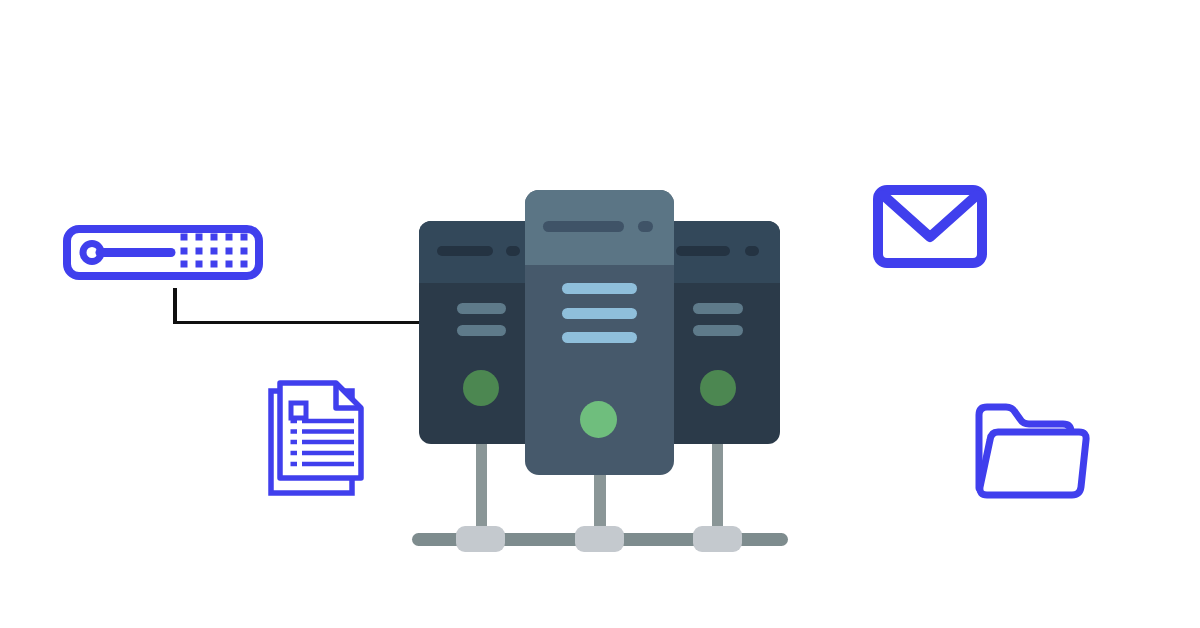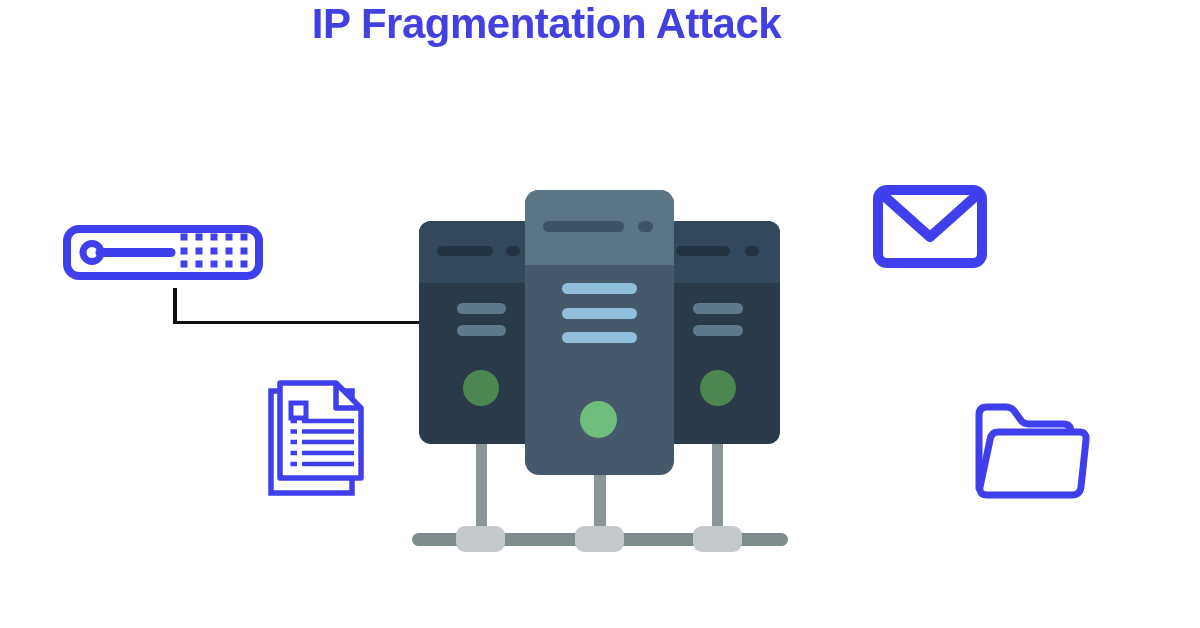--- a/index.html
+++ b/index.html
@@ -44,21 +44,20 @@
   
   .leg { background: var(--leg-gray, #8A9697); }
   .bus-bar { background: var(--bar-gray, #7E8C8E); border-radius:7px; }
   .bus-node { background: var(--connector-gray, #C4C9CE); border-radius:9px; }
 </style>
 </head>
 <body>
 
 <div id="canvas">
 
-  <div id="title" class="abs">IP Fragmentation Attack</div>
 
   <svg class="abs" style="left:63px; top:225px;" width="200" height="55" viewBox="0 0 200 55">
     <rect class="st" x="4" y="4" width="192" height="47" rx="12" stroke-width="8"></rect>
     <circle class="st" cx="29" cy="27.5" r="9" stroke-width="7"></circle>
     <line class="st" x1="37" y1="27.5" x2="108" y2="27.5" stroke-width="9" stroke-linecap="round"></line>
     <g fill="#403FED" style="fill:var(--icon-blue,#403FED)">
       <rect x="117.5" y="8.5" width="7" height="7"></rect>
         <rect x="132.5" y="8.5" width="7" height="7"></rect>
         <rect x="147.5" y="8.5" width="7" height="7"></rect>
         <rect x="162.5" y="8.5" width="7" height="7"></rect>

